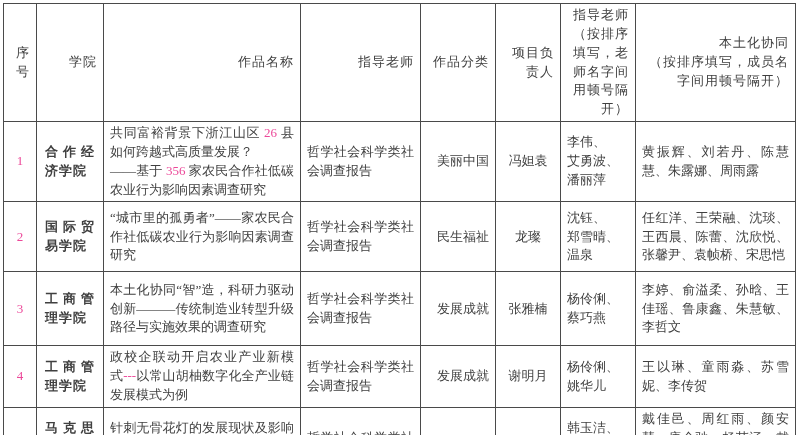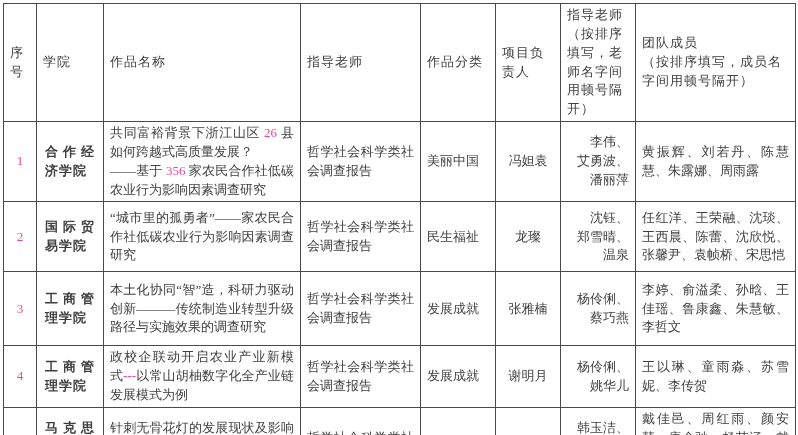--- a/index.html
+++ b/index.html
@@ -18,21 +18,21 @@
     border:1px solid #4a4a4a;
     font-size:13px;
     line-height:1.45;
     vertical-align:middle;
     padding:2px 6px;
     font-weight:normal;
     overflow:hidden;
     word-break:break-all;
   }
   thead th{
-    text-align:left;
+    text-align:right;
     white-space:pre-line;
     letter-spacing:1px;
   }
   
   col.w-no{width:33px;}
   col.w-college{width:67px;}
   col.w-title{width:197px;}
   col.w-category{width:120px;}
   col.w-class{width:75px;}
   col.w-leader{width:65px;}
@@ -43,23 +43,23 @@
   tr.r0{height:75px;}
   tr.r1{height:70px;}
   tr.r2{height:74px;}
   tr.r3{height:58px;}
   tr.r4{height:61px;}
 
   td.c-no{text-align:center;}
   td.c-college{text-align:justify;padding:2px 8px;letter-spacing:1px;font-weight:bold;}
   td.c-title{text-align:justify;white-space:pre-line;}
   td.c-category{text-align:justify;}
-  td.c-class{text-align:left;}
+  td.c-class{text-align:right;}
   td.c-leader{text-align:center;}
-  td.c-advisors{text-align:right;white-space:pre-line;}
+  td.c-advisors{text-align:left;white-space:pre-line;}
   td.c-members{text-align:justify;}
   .num{color:#ec4899;font-family:"Liberation Serif","DejaVu Serif",serif;}
 </style>
 </head>
 <body>
 
 <div class="wrap">
   <table>
     <colgroup>
       <col class="w-no">
@@ -76,21 +76,21 @@
         <th>序
 号</th>
         <th>学院</th>
         <th>作品名称</th>
         <th>指导老师</th>
         <th>作品分类</th>
         <th>项目负
 责人</th>
         <th>指导老师
 （按排序填写，老师名字间用顿号隔开）</th>
-        <th>团队成员
+        <th>本土化协同
 （按排序填写，成员名字间用顿号隔开）</th>
       </tr>
     </thead>
     <tbody>
       <tr class="r0">
         <td class="c-no"><span class="num">1</span></td>
         <td class="c-college">合作经济学院</td>
         <td class="c-title">共同富裕背景下浙江山区 <span class="num">26</span> 县如何跨越式高质量发展？
 ——基于 <span class="num">356</span> 家农民合作社低碳农业行为影响因素调查研究</td>
         <td class="c-category">哲学社会科学类社会调查报告</td>

